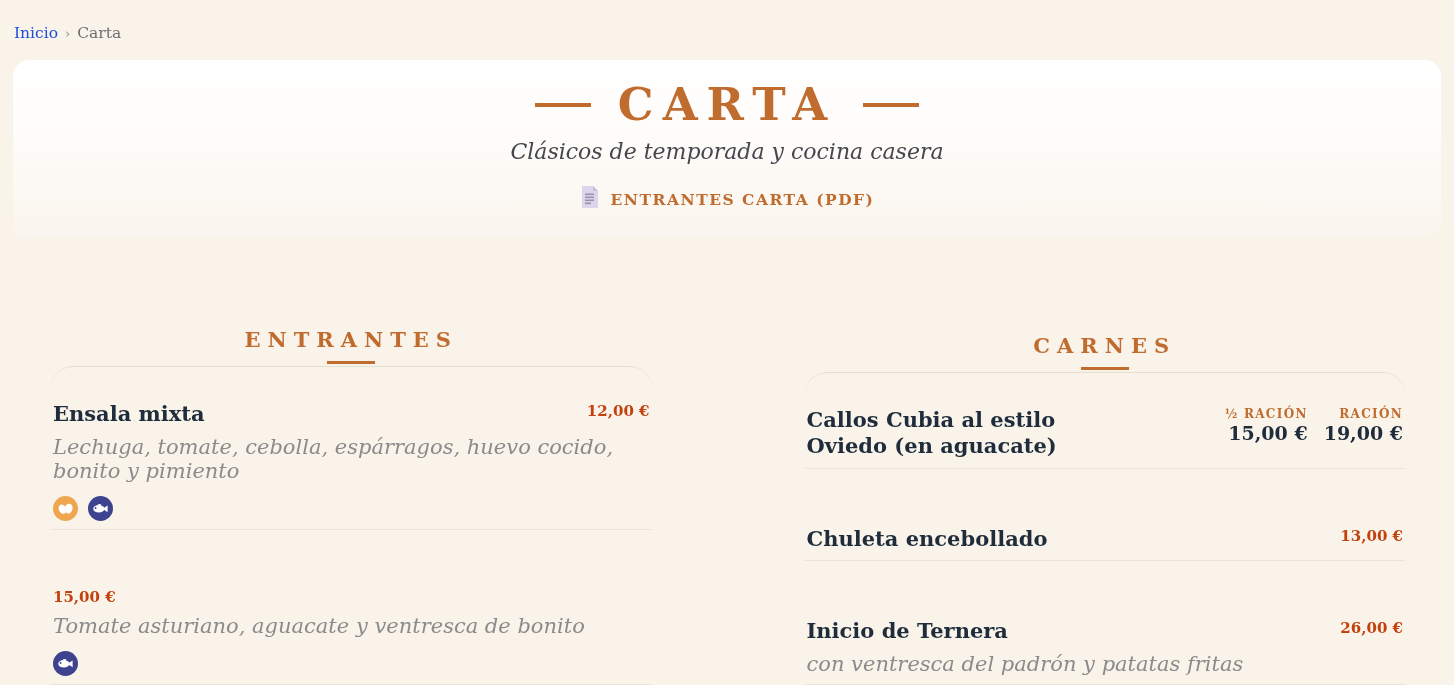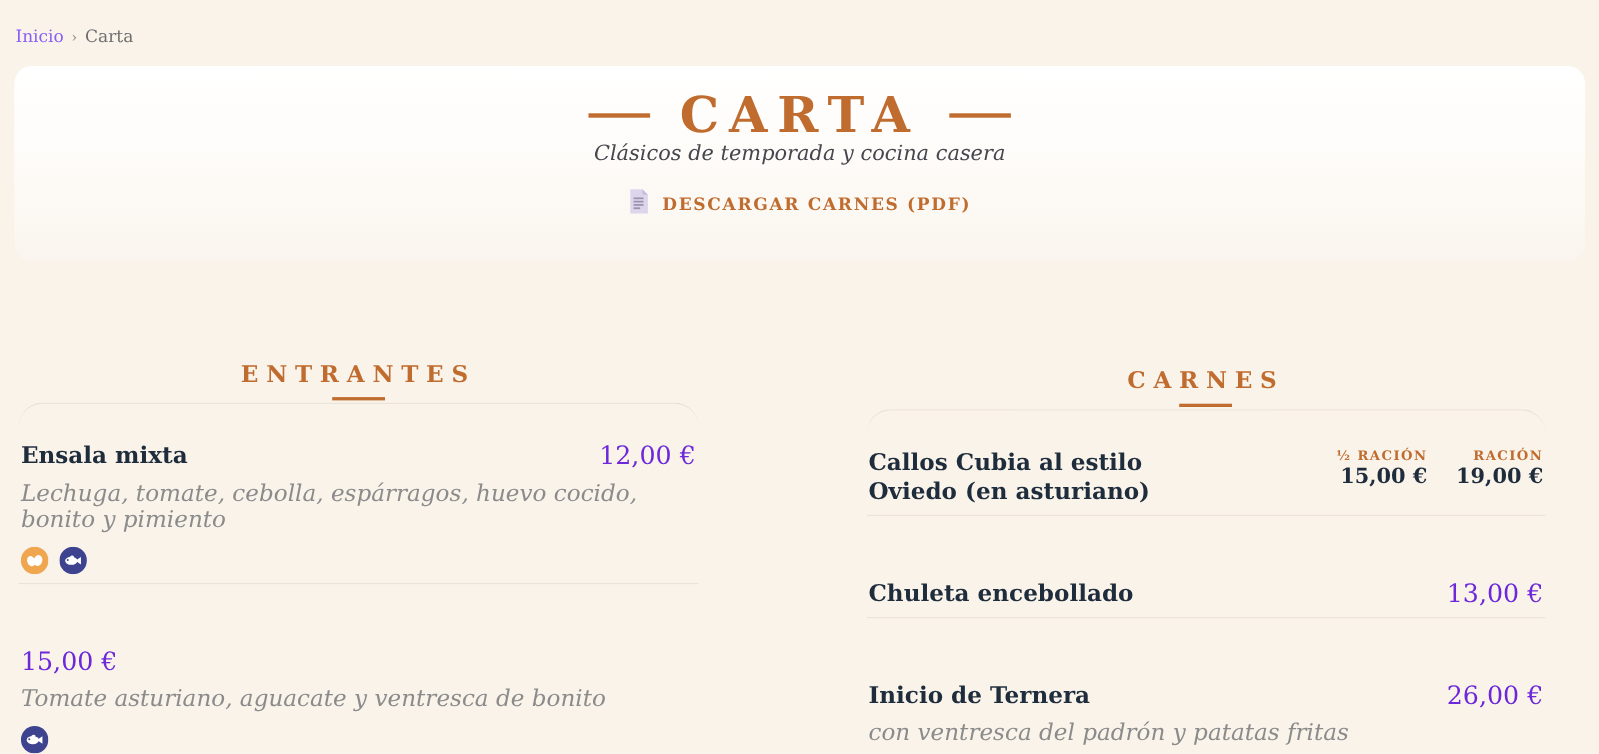--- a/index.html
+++ b/index.html
@@ -12,21 +12,21 @@
 
   
   .breadcrumb {
     padding: 24px 0 0 14px;
     font-size: 15.5px;
     color: #6e6e6e;
     display: flex;
     align-items: baseline;
     gap: 7px;
   }
-  .breadcrumb a { color: #8b5cf6; text-decoration: none; cursor: pointer; }
+  .breadcrumb a { color: #1d4ed8; text-decoration: none; cursor: pointer; }
   .breadcrumb .sep { color: #8a8a8a; font-size: 13px; }
 
   
   .hero {
     margin: 18px 13px 0 13px;
     height: 177px;
     border-radius: 16px;
     background: linear-gradient(180deg, #ffffff 0%, #fefcf9 45%, #faf5ee 100%);
     text-align: center;
     padding-top: 21px;
@@ -42,46 +42,47 @@
     margin: 0 27px;
   }
   h1.page-title {
     font-size: 45px;
     line-height: 1.05;
     font-weight: 700;
     letter-spacing: 9px;
     color: #c06c2f;
   }
   .hero-subtitle {
+    margin-top: 11px;
     font-style: italic;
-    font-size: 19px;
+    font-size: 22px;
     color: #46464e;
   }
   .hero-download {
     margin-top: 21px;
     display: inline-flex;
     align-items: center;
     gap: 11px;
     text-decoration: none;
     cursor: pointer;
   }
   .hero-download .label {
     font-size: 15.5px;
     font-weight: 700;
     letter-spacing: 1.5px;
     color: #c06c2f;
   }
 
   
   .menu {
     margin-top: 46px;
-    padding-left: 17px;
+    padding-left: 51px;
     padding-right: 49px;
     display: flex;
-    align-items: center;
+    align-items: flex-end;
     height: 402px;
   }
   .menu-col { flex: 1 1 0; padding-top: 52px; min-width: 0; }
   .col-divider {
     width: 1px;
     background: #efd9c6;
     margin: 0 76px;
     flex: 0 0 1px;
   }
 
@@ -114,27 +115,27 @@
     gap: 20px;
   }
   .item-name {
     font-size: 21px;
     font-weight: 700;
     line-height: 1.25;
     color: #1e2c3c;
   }
   .item-name.wrap { max-width: 330px; }
   .item-price {
-    font-size: 23px;
-    font-weight: 400;
-    color: #6d28d9;
+    font-size: 15px;
+    font-weight: 700;
+    color: #c2410c;
     white-space: nowrap;
     padding-top: 1px;
   }
-  .price-group { display: flex; gap: 26px; }
+  .price-group { display: flex; gap: 16px; }
   .price-col { text-align: right; }
   .price-label {
     font-size: 12px;
     font-weight: 700;
     letter-spacing: 1.3px;
     color: #c06c2f;
     white-space: nowrap;
   }
   .price-value {
     font-size: 19px;
@@ -173,21 +174,21 @@
       <span>
         <svg width="20" height="24" viewBox="0 0 20 24">
           <path d="M2 1 h11 l5 5 v17 h-16 z" fill="#dcd5ec"></path>
           <path d="M13 1 l5 5 h-5 z" fill="#c7bede"></path>
           <rect x="5" y="8.5" width="9" height="1.6" fill="#9a93ae"></rect>
           <rect x="5" y="11.5" width="9" height="1.6" fill="#9a93ae"></rect>
           <rect x="5" y="14.5" width="9" height="1.6" fill="#9a93ae"></rect>
           <rect x="5" y="17.5" width="6" height="1.6" fill="#9a93ae"></rect>
         </svg>
       </span>
-      <span class="label">DESCARGAR CARNES (PDF)</span>
+      <span class="label">ENTRANTES CARTA (PDF)</span>
     </a>
   </div>
 </header>
 
 <main class="menu">
 
   <section class="menu-col">
     <h2 class="section-title">ENTRANTES</h2>
     <div class="section-rule"></div>
     <ul class="item-list">
@@ -241,21 +242,21 @@
 
   <div class="col-divider"></div>
 
   <section class="menu-col">
     <h2 class="section-title">CARNES</h2>
     <div class="section-rule"></div>
     <ul class="item-list">
 
       <li class="menu-item">
         <div class="item-row">
-          <span class="item-name wrap">Callos Cubia al estilo Oviedo (en asturiano)</span>
+          <span class="item-name wrap">Callos Cubia al estilo Oviedo (en aguacate)</span>
           <div class="price-group">
             <div class="price-col">
               <div class="price-label">½ RACIÓN</div>
               <div class="price-value">15,00 €</div>
             </div>
             <div class="price-col">
               <div class="price-label">RACIÓN</div>
               <div class="price-value">19,00 €</div>
             </div>
           </div>

